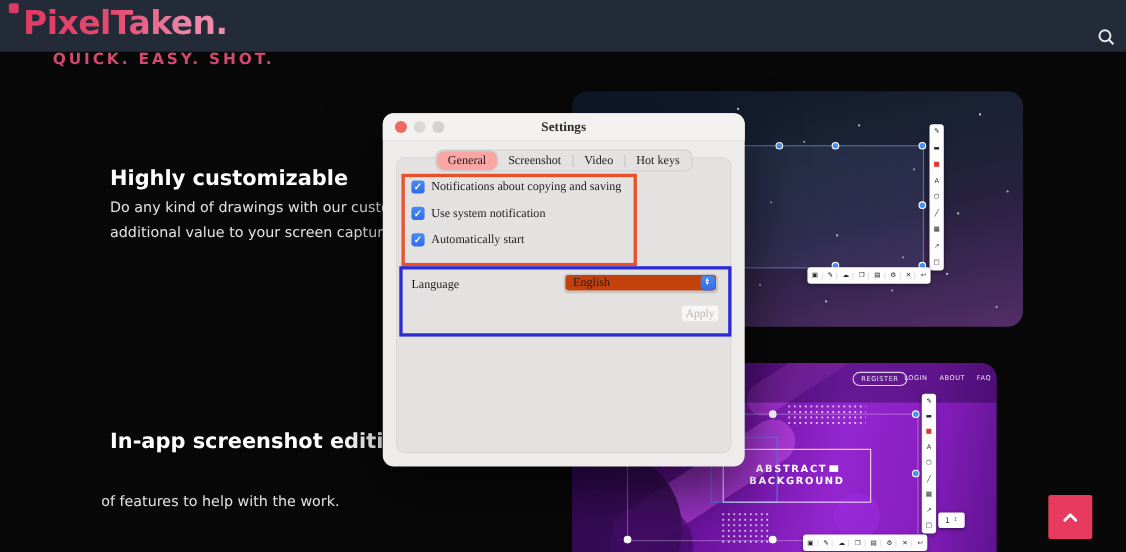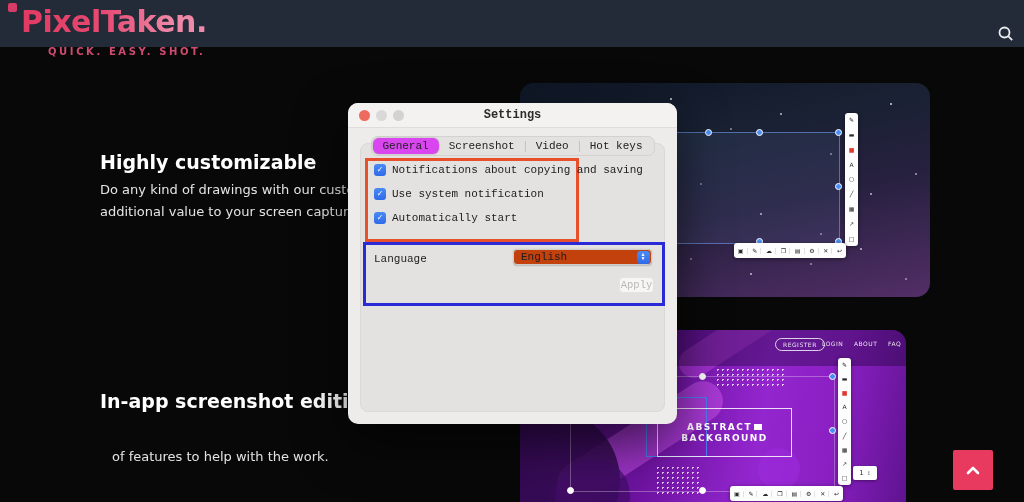--- a/index.html
+++ b/index.html
@@ -5,31 +5,31 @@
   html,body{margin:0;padding:0;background:#000;}
   .page{position:relative;width:1024px;height:502px;background:#080808;overflow:hidden;
         font-family:"DejaVu Sans",sans-serif;}
 
   
   .site-header{position:absolute;left:0;top:0;width:1024px;height:47px;background:#222b37;z-index:4;}
   .logo-mark{position:absolute;left:8px;top:3px;width:9px;height:9px;background:#d63d66;border-radius:2px;}
   .logo{position:absolute;left:21px;top:4px;font-size:30px;font-weight:bold;letter-spacing:-.5px;
         background:linear-gradient(90deg,#e23a62 0%,#e64a72 45%,#ef86a6 80%,#ef8cab 100%);
         -webkit-background-clip:text;background-clip:text;color:transparent;cursor:pointer;}
-  .tagline{position:absolute;left:48px;top:46px;font-size:10px;letter-spacing:2.6px;color:#ce4a6e;font-weight:bold;}
+  .tagline{position:absolute;left:48px;top:46px;font-size:14px;letter-spacing:2.6px;color:#ce4a6e;font-weight:bold;}
   .main-nav{position:absolute;left:668px;top:26px;display:flex;gap:34px;font-size:14.5px;color:#eef1f4;}
   .nav-item{cursor:pointer;text-decoration:none;color:#eef1f4;}
   .nav-item.active{color:#ce4367;}
   .search-btn{position:absolute;left:997px;top:25px;width:18px;height:18px;cursor:pointer;}
 
   
   .feature-title{position:absolute;font-size:19px;font-weight:bold;color:#fff;white-space:nowrap;z-index:2;}
   .feature-line{position:absolute;font-size:13px;color:#e3e3e3;white-space:nowrap;z-index:2;}
   #t1{left:100px;top:151px;} #t1l1{left:100px;top:182px;} #t1l2{left:100px;top:204px;}
-  #t2{left:100px;top:390px;} #t2l1{left:100px;top:427px;} #t2l2{left:112px;top:449px;}
+  #t2{left:100px;top:390px;} #t2l1{left:100px;top:427px;} #t2l2{left:92px;top:449px;}
 
   
   .preview-top{position:absolute;left:520px;top:83px;width:410px;height:214px;border-radius:14px;overflow:hidden;z-index:1;
     background:linear-gradient(168deg,#0e1726 0%,#192133 30%,#27213f 58%,#3f2856 82%,#532e67 100%);}
   .stars{position:absolute;left:0;top:0;width:2px;height:2px;border-radius:50%;background:rgba(255,255,255,.85);
     box-shadow:35px 25px 0 rgba(255,255,255,.7),90px 60px 0 rgba(255,255,255,.5),150px 15px 0 rgba(255,255,255,.8),
     210px 45px 0 rgba(255,255,255,.5),260px 30px 0 rgba(255,255,255,.7),310px 70px 0 rgba(255,255,255,.5),
     370px 20px 0 rgba(255,255,255,.8),60px 110px 0 rgba(255,255,255,.55),120px 140px 0 rgba(255,255,255,.7),
     180px 100px 0 rgba(255,255,255,.45),240px 130px 0 rgba(255,255,255,.7),300px 150px 0 rgba(255,255,255,.5),
     350px 110px 0 rgba(255,255,255,.7),395px 90px 0 rgba(255,255,255,.6),30px 170px 0 rgba(255,255,255,.5),
@@ -65,34 +65,34 @@
   .wm-badge{display:inline-block;width:8px;height:6px;background:#fff;margin-left:2px;}
   .pb-sel{position:absolute;left:50px;top:46px;width:263px;height:114px;border:1px solid rgba(255,255,255,.30);}
   .pb-vtb{left:318px;top:28px;width:13px;height:127px;}
   .pb-htb{left:210px;top:156px;width:113px;height:15px;}
   .pb-stepper{position:absolute;left:333px;top:136px;width:24px;height:14px;background:#fff;border-radius:2px;
     font-size:7px;color:#333;display:flex;align-items:center;justify-content:center;gap:3px;box-shadow:0 1px 3px rgba(0,0,0,.4);}
   .pb-stepper i{font-style:normal;font-size:5px;color:#777;}
 
   
   .dialog{position:absolute;left:348px;top:103px;width:329px;height:321px;background:#edecea;border-radius:10px;
-    box-shadow:0 18px 50px rgba(0,0,0,.6);z-index:5;font-family:Liberation Mono, monospace;color:#1d1d1f;}
+    box-shadow:0 18px 50px rgba(0,0,0,.6);z-index:5;font-family:Liberation Serif, serif;color:#1d1d1f;}
   .titlebar{position:absolute;left:0;top:0;width:100%;height:24px;background:#f3f2f0;border-radius:10px 10px 0 0;
     border-bottom:1px solid #e0dedd;}
   .lights{position:absolute;left:11px;top:7px;display:flex;gap:6px;}
   .light{width:11px;height:11px;border-radius:50%;cursor:pointer;}
   .light.close{background:#ee6a5f;} .light.min{background:#dbd9d7;} .light.max{background:#d4d2d0;}
   .dlg-title{position:absolute;left:0;top:0;width:100%;height:24px;text-align:center;line-height:24px;
     font-size:12px;font-weight:bold;color:#2b2b2b;}
   .panel{position:absolute;left:12px;top:40px;width:305px;height:269px;background:#e4e2e0;border-radius:8px;
     border:1px solid #dbd9d7;box-sizing:border-box;}
   .tabs{position:absolute;top:33px;left:50%;transform:translateX(-50%);display:flex;align-items:center;
     background:#e4e2e0;border:1px solid #d4d2d0;border-radius:7px;padding:1px;font-size:11px;z-index:2;}
   .tab{padding:2px 10px;border-radius:6px;cursor:pointer;white-space:nowrap;color:#222;}
-  .tab.selected{background:#d946ef;box-shadow:0 0 2px rgba(0,0,0,.3);}
+  .tab.selected{background:#fca5a5;box-shadow:0 0 2px rgba(0,0,0,.3);}
   .tab-sep{width:1px;height:11px;background:#c6c4c2;}
   .hl-red{position:absolute;left:17px;top:55px;width:208px;height:78px;border:3px solid #e8502c;z-index:3;}
   .hl-blue{position:absolute;left:15px;top:139px;width:296px;height:58px;border:3px solid #2a2ad6;z-index:3;}
   .cb-row{position:absolute;left:26px;display:flex;align-items:center;gap:6px;font-size:11px;z-index:4;cursor:pointer;}
   .cb-box{width:12px;height:12px;border-radius:3px;background:linear-gradient(#4a8bf5,#2f6be8);
     color:#fff;font-size:9px;line-height:12px;text-align:center;font-weight:bold;}
   #cb0{top:61px;} #cb1{top:85px;} #cb2{top:109px;}
   .lang-label{position:absolute;left:26px;top:150px;font-size:11px;z-index:4;}
   .select{position:absolute;left:165px;top:146px;width:139px;height:16px;background:#c2410c;border-radius:4px;
     border:0.5px solid #d0cecb;box-shadow:0 .5px 1.5px rgba(0,0,0,.18);z-index:4;cursor:pointer;

